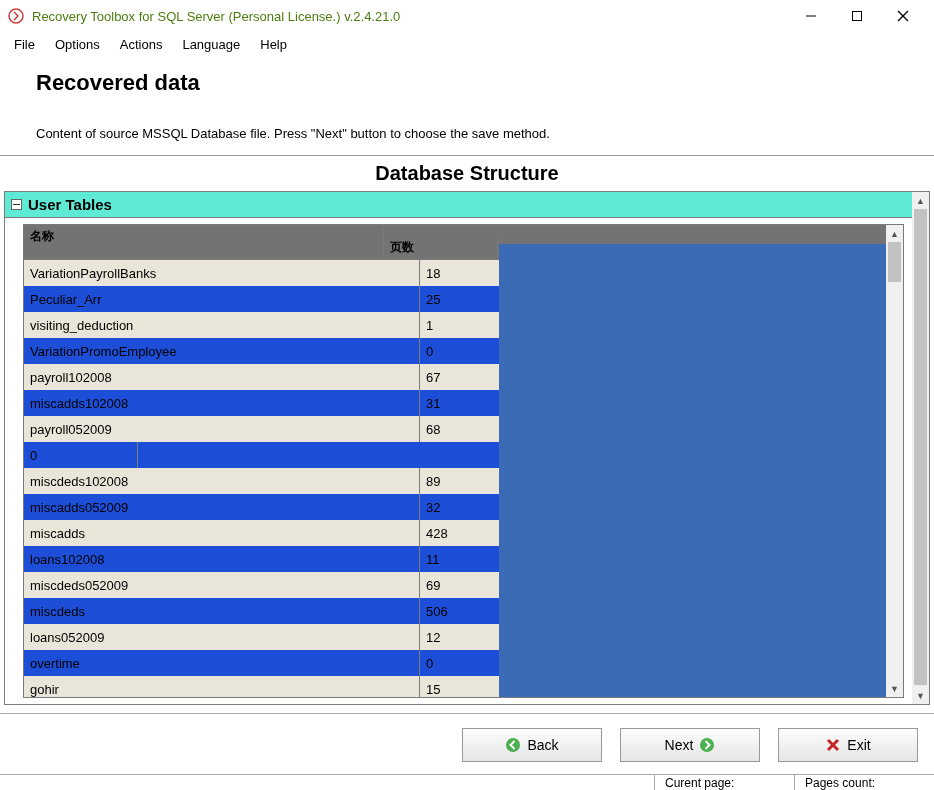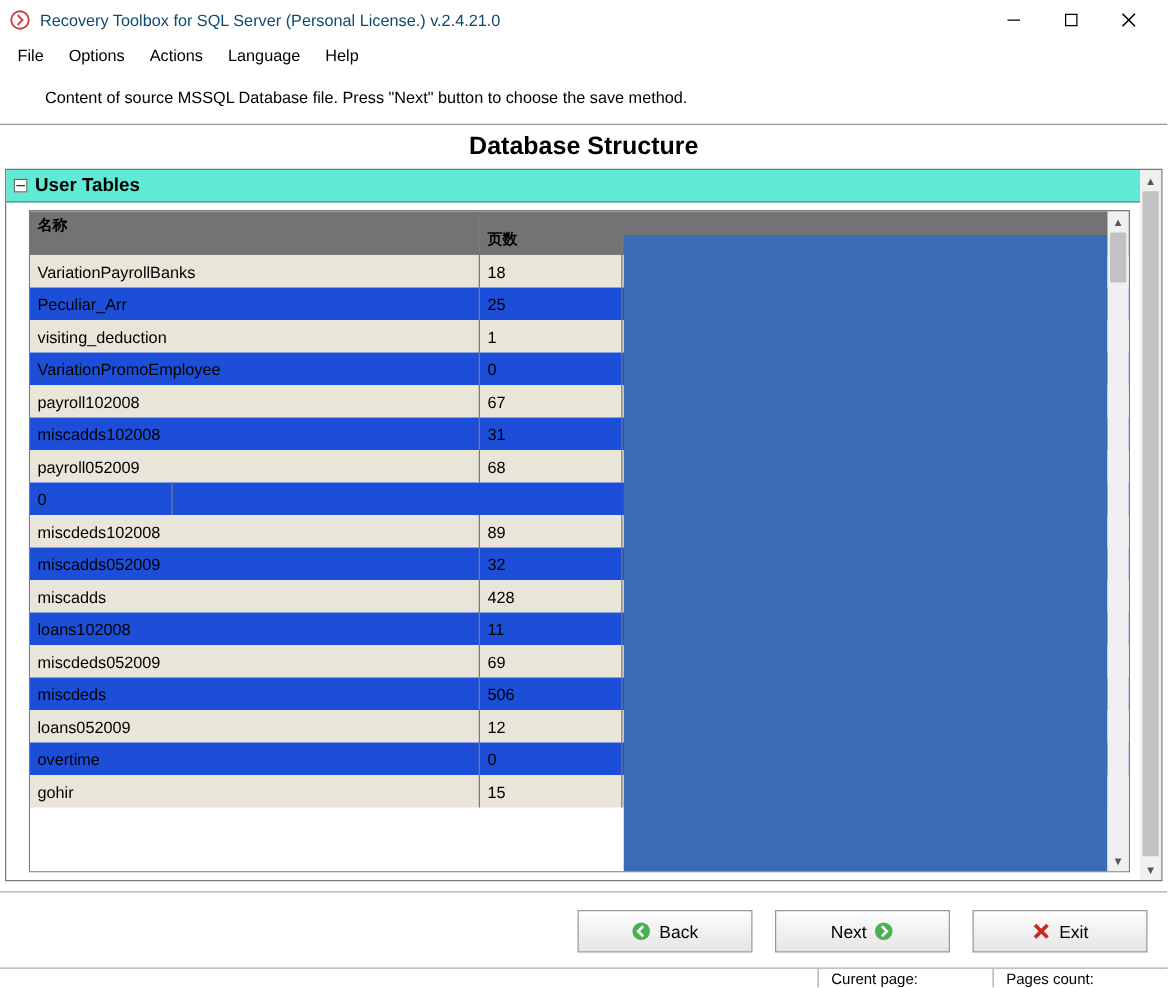--- a/index.html
+++ b/index.html
@@ -1,21 +1,21 @@
 <!DOCTYPE html>
 <html><head>
 <meta charset="utf-8">
 <style>
 * { box-sizing: border-box; margin: 0; padding: 0; }
 body { font-family: Arial, sans-serif; font-size: 13px; background: #fff; width: 934px; height: 790px; overflow: hidden; display: flex; flex-direction: column; }
 
 
 .titlebar { display: flex; align-items: center; height: 32px; padding: 0 8px; }
 .titlebar .icon { width: 16px; height: 16px; margin-right: 8px; }
-.titlebar .title { flex: 1; font-size: 13px; color: #0c4a6e; }
+.titlebar .title { flex: 1; font-size: 13px; color: #4d7c0f; }
 .titlebar .win-controls { display: flex; align-items: center; }
 .titlebar .win-btn { width: 46px; height: 32px; display: flex; align-items: center; justify-content: center; cursor: pointer; }
 
 
 .menubar { display: flex; height: 24px; align-items: center; padding: 0 4px; }
 .menubar .menu-item { padding: 2px 10px; cursor: pointer; font-size: 13px; }
 
 
 .content { flex: 1; display: flex; flex-direction: column; padding: 0; overflow: hidden; }
 
@@ -45,21 +45,21 @@
 .thead { display: flex; background: #737373; border-bottom: 1px solid #7a7a7a; }
 .th { padding: 3px 6px; font-size: 12px; font-weight: bold; border-right: 1px solid #7a7a7a; }
 .th.col-name { width: 360px; }
 .th.col-pages { width: 114px; margin-top: 11px; }
 
 .tbody { flex: 1; overflow: hidden; }
 .tr { display: flex; height: 26px; align-items: center; }
 .tr.even { background: #e9e6d9; }
 .tr.odd { background: #1d4ed8; }
 .td { padding: 3px 6px; font-size: 13px; border-right: 1px solid #7a7a7a; height: 100%; display: flex; align-items: center; }
-.td.col-name { width: 360px; text-align: right; }
+.td.col-name { width: 396px; text-align: right; }
 .td.col-pages { width: 114px; }
 
 .blue-area { position: absolute; top: 19px; bottom: 0; left: 475px; right: 17px; background: #3b6bb5; }
 
 .inner-scrollbar { width: 17px; background: #f0f0f0; display: flex; flex-direction: column; position: absolute; right: 0; top: 0; bottom: 0; }
 .inner-scrollbar .sbtn { height: 17px; display: flex; align-items: center; justify-content: center; font-size: 9px; color: #555; cursor: pointer; }
 .inner-scrollbar .track { flex: 1; position: relative; }
 .inner-scrollbar .thumb { position: absolute; top: 0; left: 2px; right: 2px; height: 40px; background: #c2c2c2; border-radius: 1px; }
 
 .outer-scrollbar { width: 17px; background: #f0f0f0; display: flex; flex-direction: column; }
@@ -113,20 +113,21 @@
 <div class="menubar">
   <div class="menu-item">File</div>
   <div class="menu-item">Options</div>
   <div class="menu-item">Actions</div>
   <div class="menu-item">Language</div>
   <div class="menu-item">Help</div>
 </div>
 
 <div class="content">
   <div class="heading-area">
+    <div class="heading-title">Recovered data</div>
     <div class="heading-desc">Content of source MSSQL Database file. Press "Next" button to choose the save method.</div>
   </div>
   <hr class="hr1">
   <div class="structure-title">Database Structure</div>
 
   <div class="outer-panel">
     <div class="panel-body">
       <div class="section-header">
         <span class="minus-box">
           <svg width="7" height="7">

